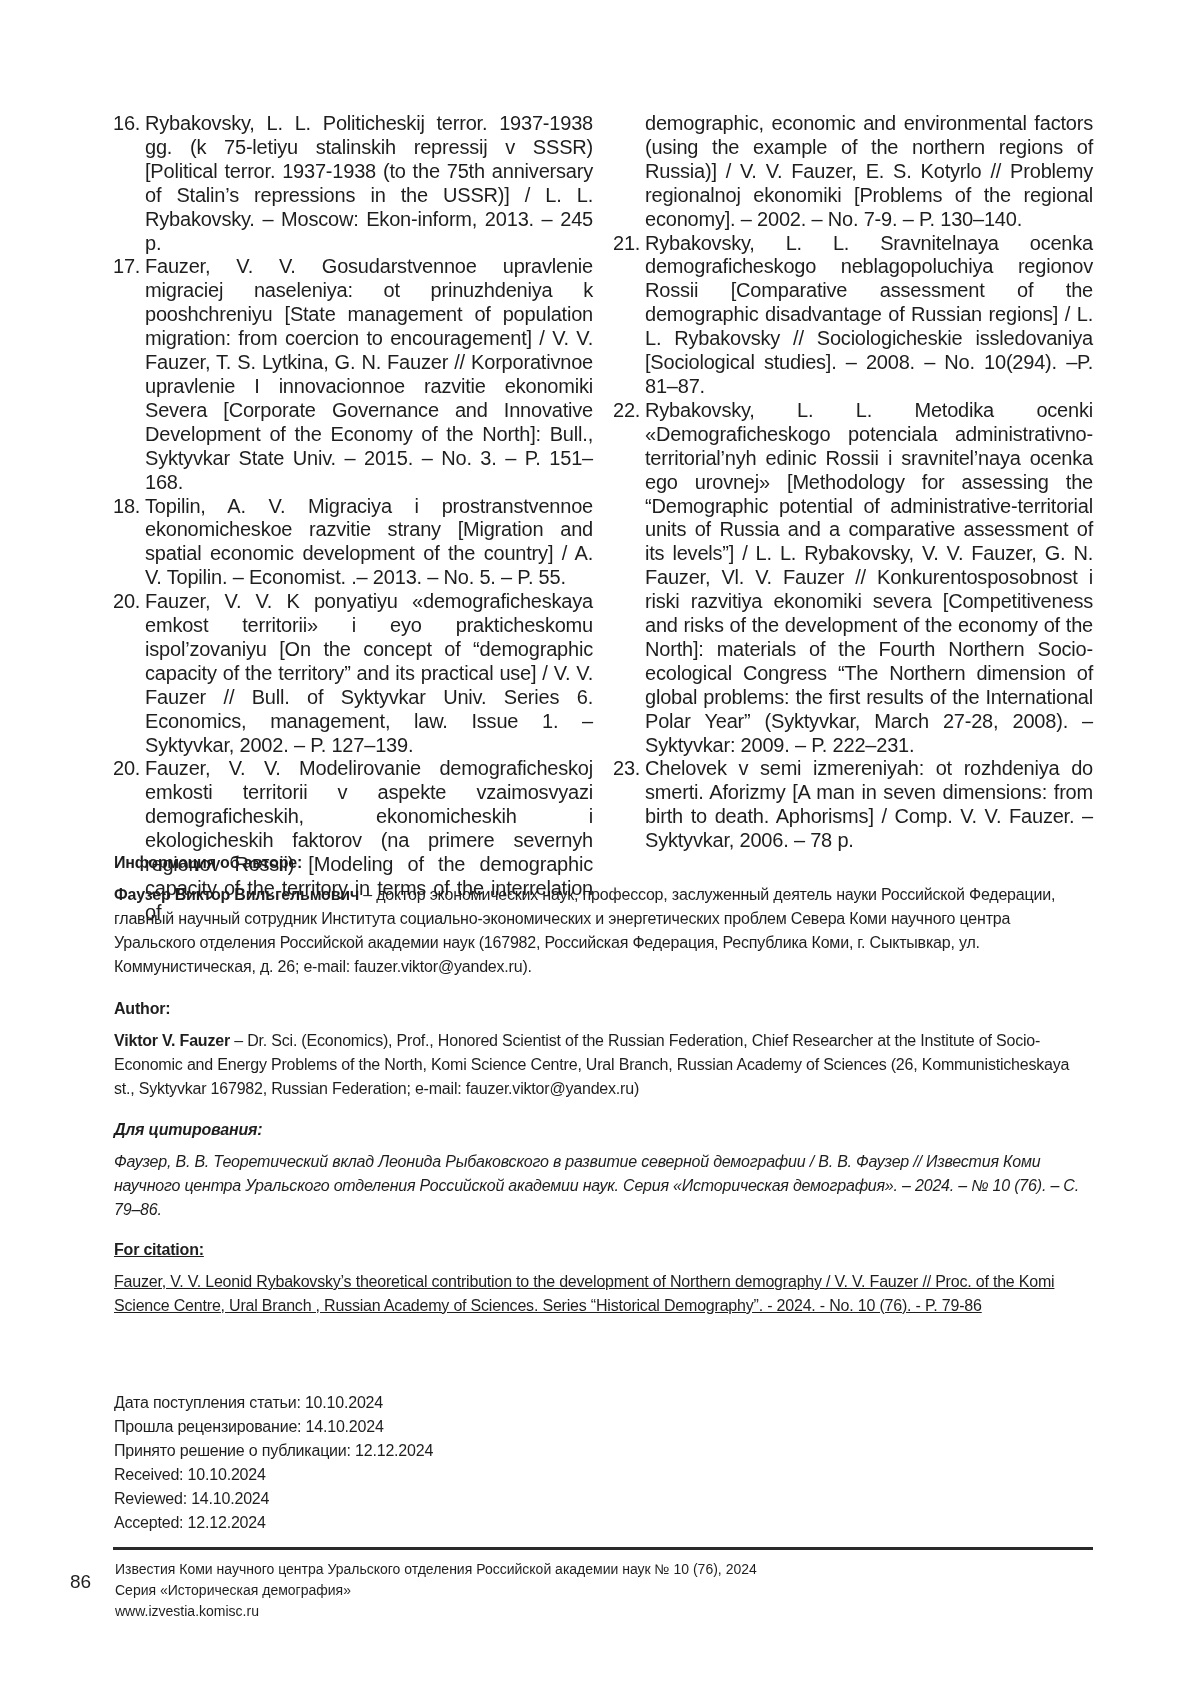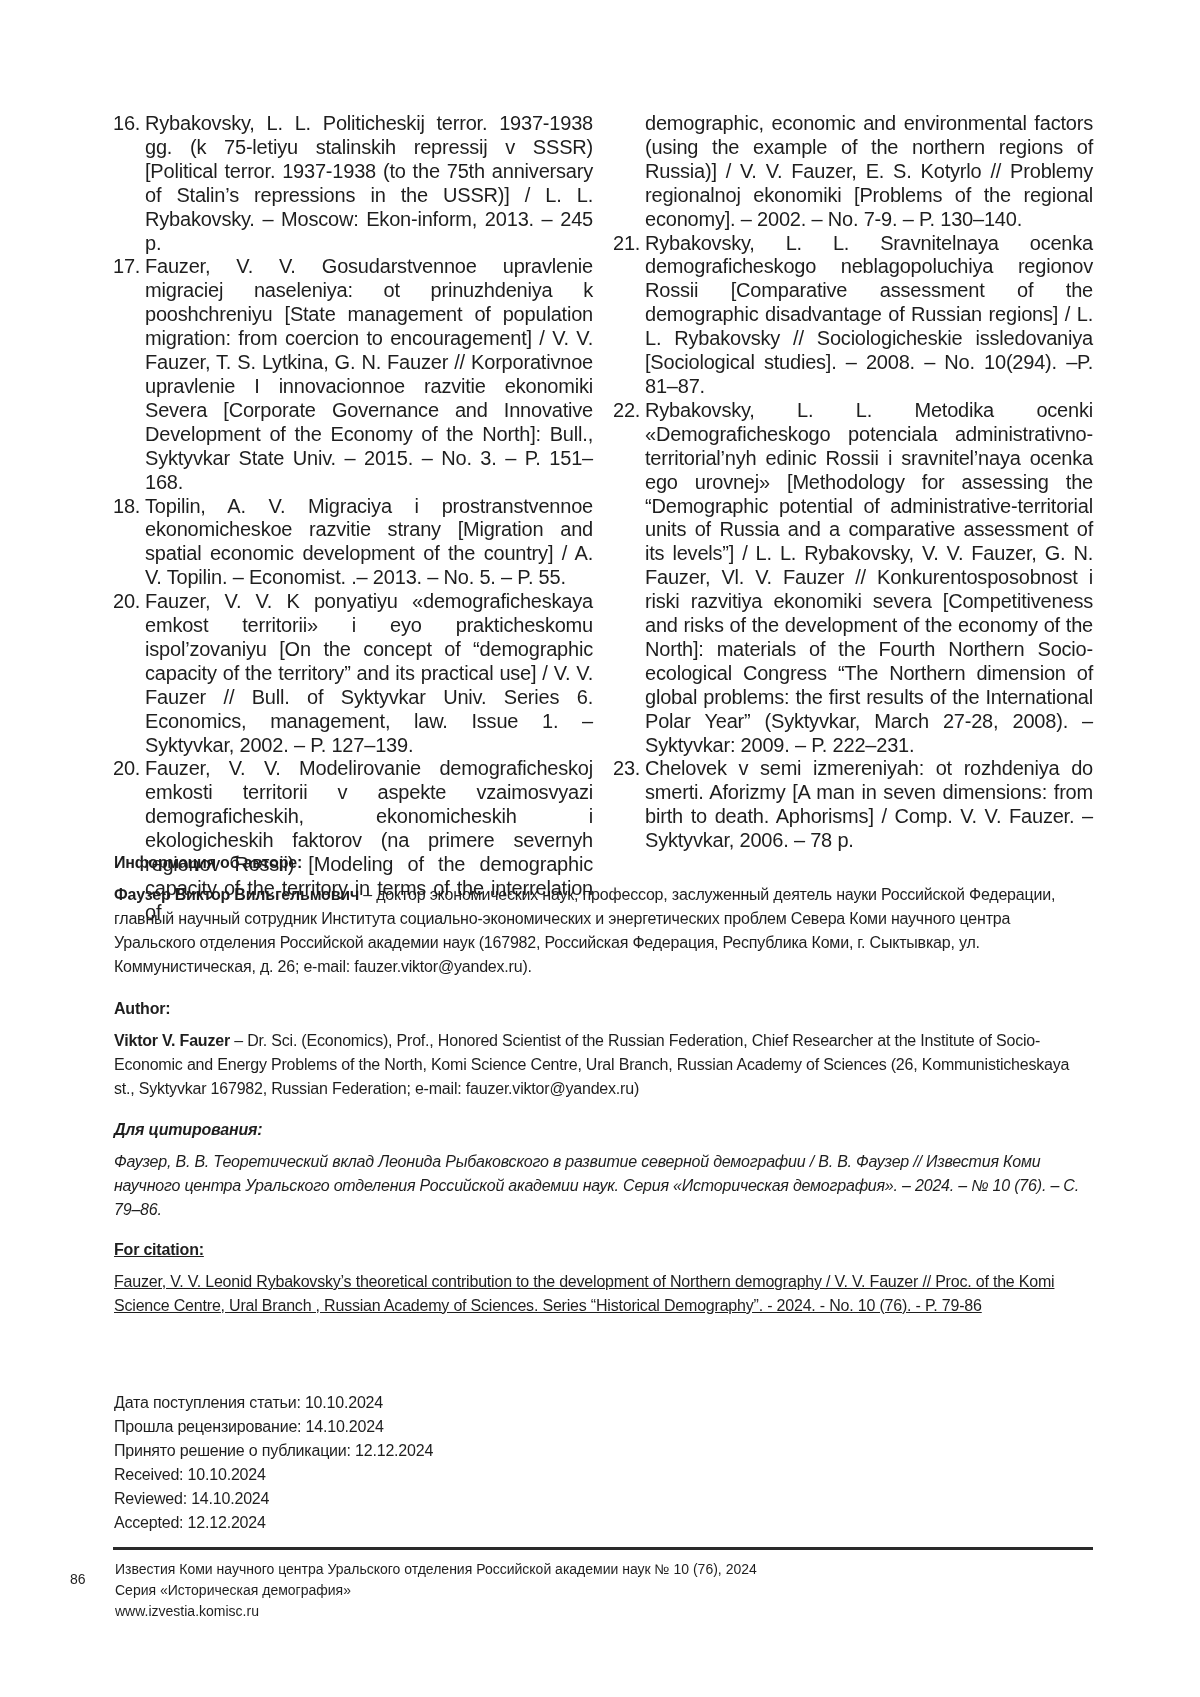--- a/index.html
+++ b/index.html
@@ -17,21 +17,21 @@
     position: relative; padding-left: 32px; font-size: 20px; line-height: 23.9px;
     text-align: justify; letter-spacing: -0.2px;
   }
   .ref .num { position: absolute; left: 0; top: 0; }
   .ref.cont { padding-left: 32px; }
   .section { position: absolute; left: 114px; width: 978px; font-size: 16px; line-height: 23.9px; letter-spacing: -0.2px; }
   .heading { font-weight: bold; margin-bottom: 8px; }
   .bold { font-weight: bold; }
   .dates div { line-height: 23.9px; }
   .footer-rule { position: absolute; left: 113px; top: 1547px; width: 980px; height: 3px; background: #2a2a2a; }
-  .page-num { position: absolute; left: 70px; top: 1571px; font-size: 14px; }
+  .page-num { position: absolute; left: 70px; top: 1571px; font-size: 19px; }
   .footer { position: absolute; left: 115px; top: 1559px; font-size: 14px; line-height: 21px; }
 </style>
 </head>
 <body>
 
 <div class="refs">
   <div class="col">
     <ol>
       <li class="ref"><span class="num">16.</span><span>Rybakovsky, L. L. Politicheskij terror. 1937-1938 gg. (k 75-letiyu stalinskih repressij v SSSR) [Political terror. 1937-1938 (to the 75th anniversary of Stalin’s repressions in the USSR)] / L. L. Rybakovsky. – Moscow: Ekon-inform, 2013. – 245 p.</span></li>
       <li class="ref"><span class="num">17.</span><span>Fauzer, V. V. Gosudarstvennoe upravlenie migraciej naseleniya: ot prinuzhdeniya k pooshchreniyu [State management of population migration: from coercion to encouragement]  / V. V. Fauzer, T. S. Lytkina, G. N. Fauzer // Korporativnoe upravlenie I innovacionnoe razvitie ekonomiki Severa [Corporate Governance and Innovative Development of the Economy of the North]: Bull., Syktyvkar State Univ. – 2015. – No. 3. – P. 151–168.</span></li>

